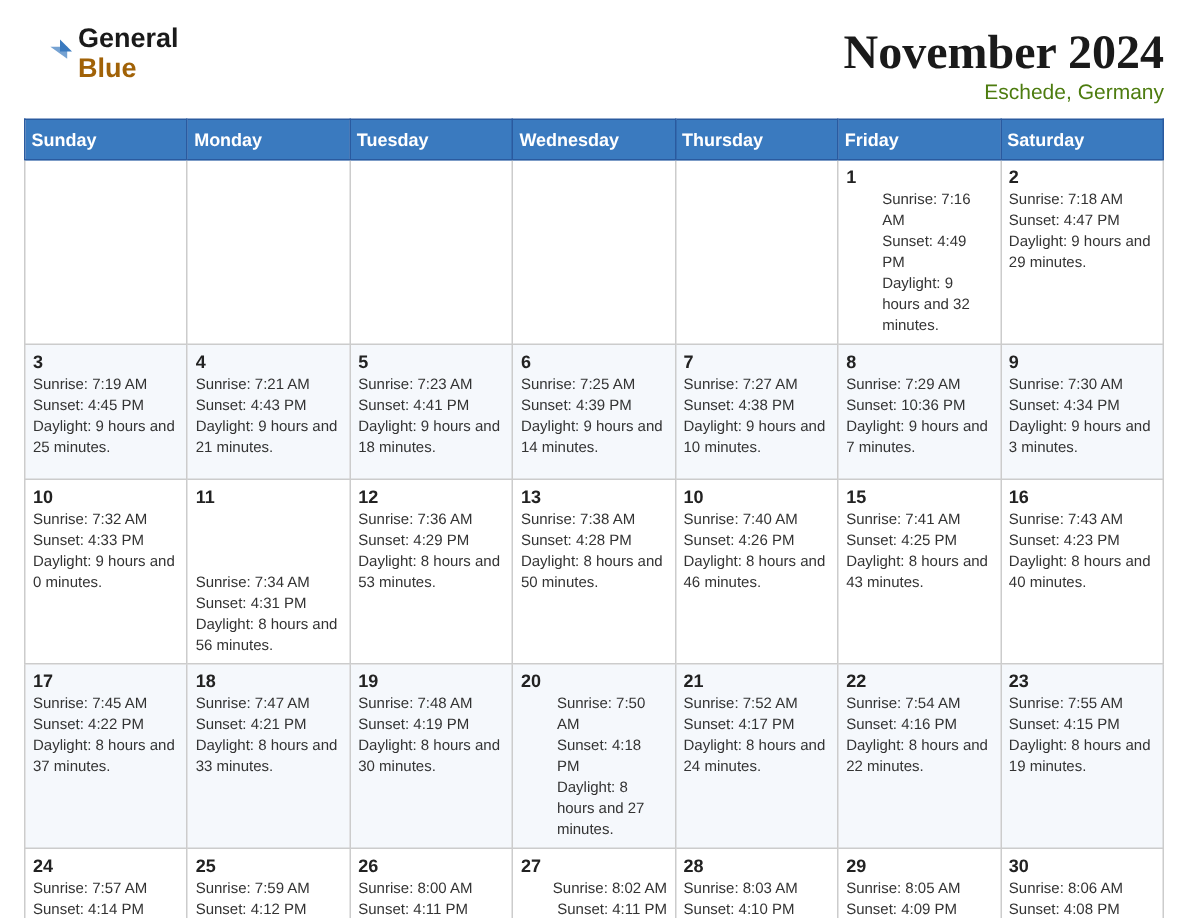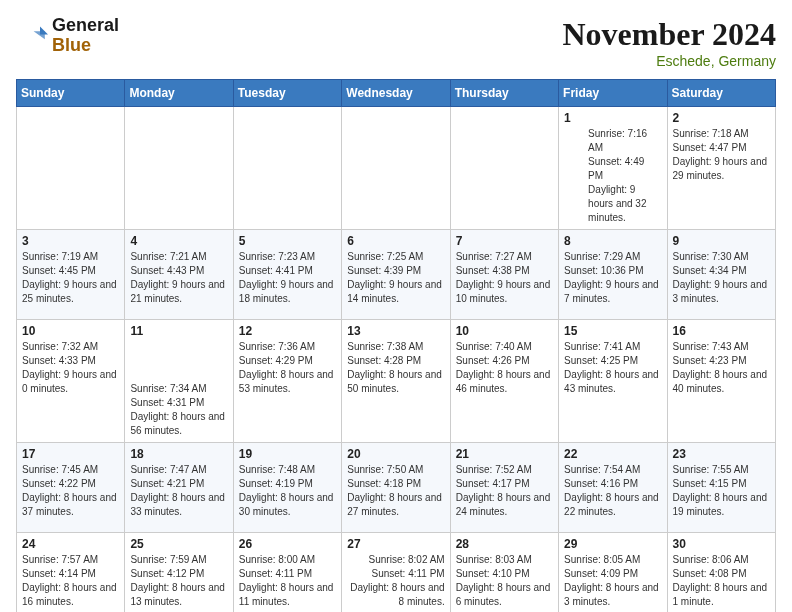--- a/index.html
+++ b/index.html
@@ -243,21 +243,21 @@
 Daylight: 8 hours and 33 minutes.</div>
         </td>
         <td>
           <span class="day-num">19</span>
           <div class="day-info" style="white-space: pre-line;">Sunrise: 7:48 AM
 Sunset: 4:19 PM
 Daylight: 8 hours and 30 minutes.</div>
         </td>
         <td>
           <span class="day-num">20</span>
-          <div class="day-info" style="white-space: pre-line;">Sunrise: 7:50 AM
+          <div class="day-info" style="white-space: pre-line; margin-left: 24px;">Sunrise: 7:50 AM
 Sunset: 4:18 PM
 Daylight: 8 hours and 27 minutes.</div>
         </td>
         <td>
           <span class="day-num">21</span>
           <div class="day-info" style="white-space: pre-line;">Sunrise: 7:52 AM
 Sunset: 4:17 PM
 Daylight: 8 hours and 24 minutes.</div>
         </td>
         <td>

